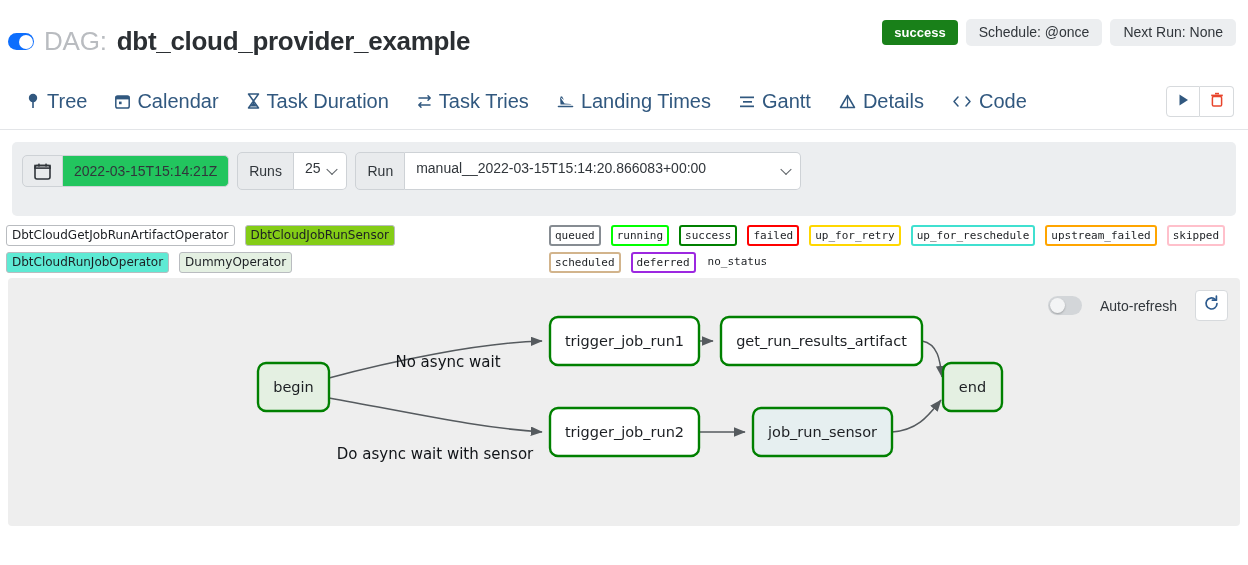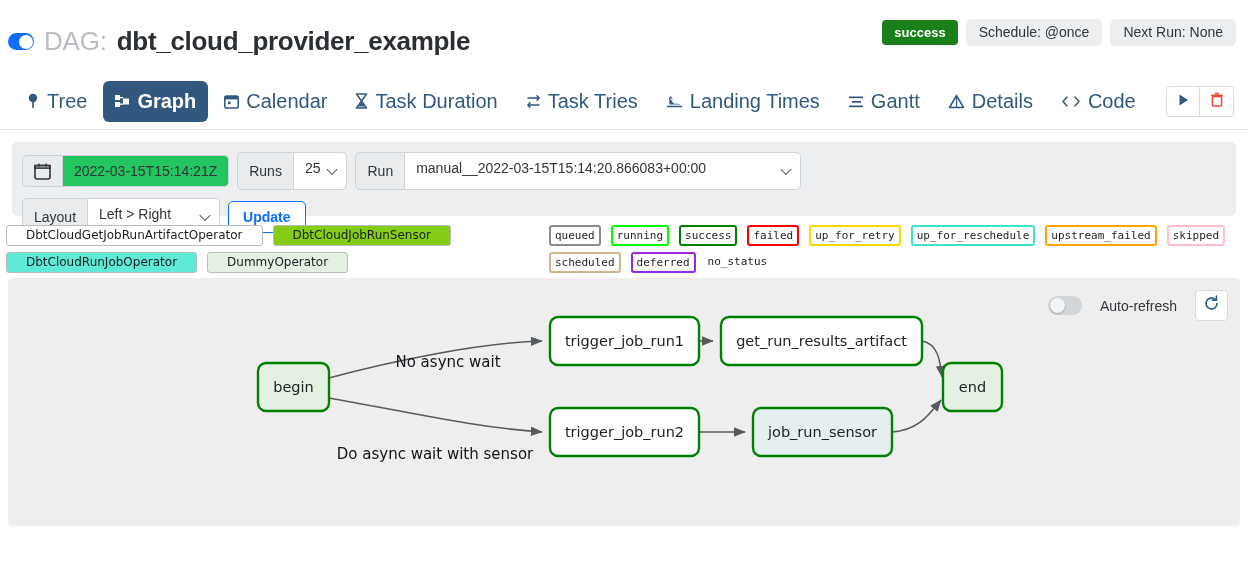--- a/index.html
+++ b/index.html
@@ -213,21 +213,21 @@
   .legend-status {
     position: absolute;
     left: 549px; top: 9px;
     right: 4px;
     display: flex; flex-wrap: wrap; gap: 6px 10px;
     align-items: flex-start;
   }
   .chip {
     font-size: 12px;
     line-height: 13px;
-    padding: 3px 19px;
+    padding: 3px 5px;
     border-radius: 3px;
     border: 1px solid #b9bcc0;
     background: #ffffff;
     color: #1c1f23;
     white-space: nowrap;
     font-family: "DejaVu Sans", sans-serif;
   }
   .chip.status {
     border-width: 2px;
     padding: 2px 4px;
@@ -327,32 +327,20 @@
     <div class="nav-tab">
       <span class="ico">
         <svg width="14" height="16" viewBox="0 0 14 16">
             <ellipse cx="7" cy="5" rx="4.2" ry="4.2" fill="#31587f"></ellipse>
             <rect x="6.2" y="8" width="1.6" height="7" fill="#31587f"></rect>
           </svg>
       </span>
       <span>Tree</span>
     </div>
 
-    <div class="nav-tab active">
-      <span class="ico">
-        <svg width="15" height="15" viewBox="0 0 15 15">
-            <rect x="0" y="1" width="5" height="5" fill="#fff"></rect>
-            <rect x="0" y="8" width="5" height="5" fill="#fff"></rect>
-            <rect x="8" y="4.5" width="6" height="6" fill="#fff"></rect>
-            <rect x="5" y="3" width="3" height="1.3" fill="#fff"></rect>
-            <rect x="5" y="9.5" width="3" height="1.3" fill="#fff"></rect>
-          </svg>
-      </span>
-      <span>Graph</span>
-    </div>
 
     <div class="nav-tab">
       <span class="ico">
         <svg width="15" height="15" viewBox="0 0 15 15">
             <rect x="0.8" y="2" width="13.4" height="12" rx="1.8" fill="none" stroke="#31587f" stroke-width="1.5"></rect>
             <rect x="0.8" y="2" width="13.4" height="3.4" fill="#31587f"></rect>
             <rect x="4" y="7.6" width="2.6" height="2.6" fill="#31587f"></rect>
           </svg>
       </span>
       <span>Calendar</span>
@@ -460,28 +448,20 @@
       <span class="addon l">Runs</span>
       <span class="sel">25</span>
     </div>
     <div class="gap"></div>
     <div class="igroup">
       <span class="addon l">Run</span>
       <span class="sel" style="min-width:396px">manual__2022-03-15T15:14:20.866083+00:00</span>
     </div>
   </div>
 
-  <div class="frow">
-    <div class="igroup">
-      <span class="addon l">Layout</span>
-      <span class="sel" style="min-width:132px">Left &gt; Right</span>
-    </div>
-    <div class="gap"></div>
-    <button class="btn-update">Update</button>
-  </div>
 
 </div>
 
 <div class="legend">
   <div class="legend-ops">
       <span class="chip" style="background: rgb(255, 255, 255);">DbtCloudGetJobRunArtifactOperator</span>
       <span class="chip" style="background: #84cc16;">DbtCloudJobRunSensor</span>
       <span class="chip" style="background: #5eead4;">DbtCloudRunJobOperator</span>
       <span class="chip" style="background: rgb(228, 240, 226);">DummyOperator</span>
     </div>

